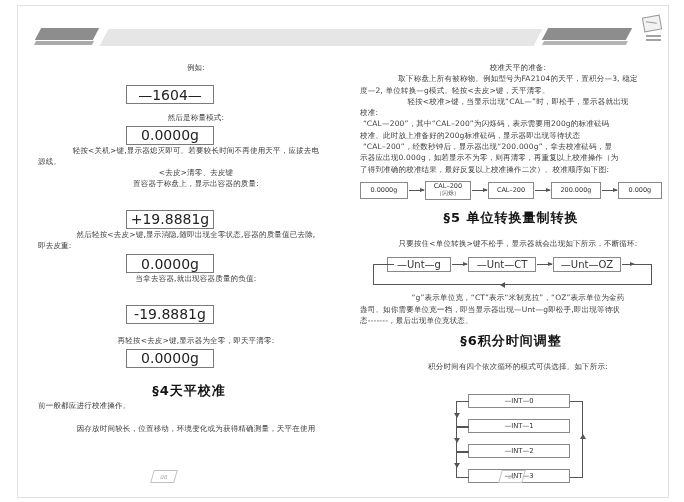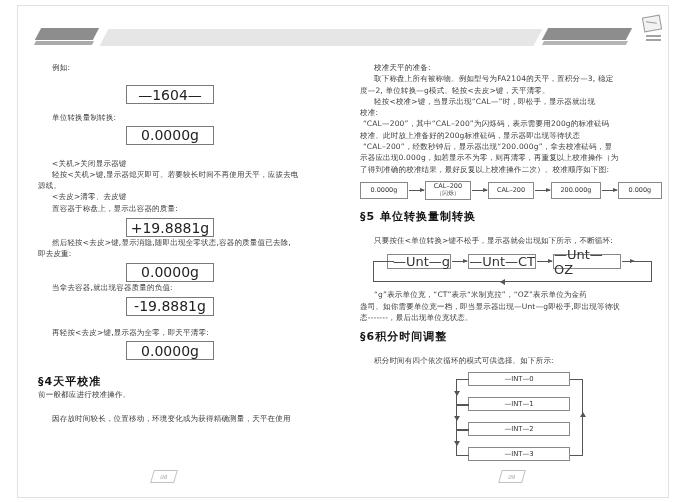--- a/index.html
+++ b/index.html
@@ -20,44 +20,44 @@
   .logo-art{position:absolute;left:7px;top:2px;width:16px;height:13px;border:1px solid #9a9a9a;transform:rotate(-10deg);background:#f2f2f2;}
   .logo-art::after{content:"";position:absolute;left:2px;top:5px;width:11px;height:0;border-top:1px solid #9a9a9a;transform:rotate(18deg);}
   .logo-lines{position:absolute;left:10px;top:21px;}
   .logo-lines i{display:block;width:15px;height:2px;background:#a3a3a3;margin:0 0 2px 0;}
 
   
   .col{position:absolute;top:62px;}
   .col-left{left:38px;width:302px;}
   .col-right{left:360px;width:302px;}
   .ln{font-size:7.5px;line-height:11.3px;letter-spacing:.2px;white-space:nowrap;}
-  .ind{padding-left:14px;}
+  .ind{padding-left:14px;text-align:center;}
   .qind{padding-left:3px;}
-  .head{font-size:11px;font-weight:bold;color:#141414;text-align:left;letter-spacing:1px;}
+  .head{font-size:13px;font-weight:bold;color:#141414;text-align:center;letter-spacing:1px;}
 
   .disp{margin-left:88px;width:86px;height:17px;border:1px solid #7a7a7a;
         display:flex;align-items:center;justify-content:center;
         font-size:14px;color:#222;background:#fff;}
-  .mt2{margin-top:2px}.mt3{margin-top:3px}.mt4{margin-top:4px}.mt6{margin-top:6px}
+  .mt2{margin-top:2px}.mt3{margin-top:3px}.mt4{margin-top:20px}.mt6{margin-top:6px}
   .mt8{margin-top:8px}.mt9{margin-top:9px}.mt10{}.mt11{margin-top:11px}
   .mt12{margin-top:12px}.mt13{margin-top:13px}.mt14{margin-top:14px}
 
   
   .calrow{display:flex;align-items:center;justify-content:center;}
   .fbox{border:1px solid #888;min-height:13px;padding:1px 3px;display:flex;flex-direction:column;
         align-items:center;justify-content:center;font-size:6.5px;color:#333;line-height:7.5px;}
   .fnote{font-size:5.8px;color:#555;}
   .arrow{width:15px;height:0;border-top:1px solid #555;position:relative;margin:0 1px;flex:none;}
   .arrow::after{content:"";position:absolute;right:-1px;top:-3px;
         border-left:5px solid #555;border-top:2.6px solid transparent;border-bottom:2.6px solid transparent;}
 
   .unitdiag{position:relative;height:38px;}
   .unitrow{position:absolute;left:0;right:0;top:5px;display:flex;align-items:center;justify-content:center;}
-  .ubox{border:1px solid #888;width:62px;height:13px;display:flex;align-items:center;justify-content:flex-end;
-        font-size:13px;color:#333;flex:none;}
+  .ubox{border:1px solid #888;width:62px;height:13px;display:flex;align-items:center;justify-content:center;
+        font-size:10px;color:#333;flex:none;}
   .u-stub-left{position:absolute;left:13px;top:12px;width:21px;border-top:1px solid #555;}
   .u-stub-right{position:absolute;right:10px;top:12px;width:20px;border-top:1px solid #555;}
   .u-left{position:absolute;left:13px;top:12px;height:20px;width:0;border-left:1px solid #555;}
   .u-right{position:absolute;right:10px;top:12px;height:20px;width:0;border-right:1px solid #555;}
   .u-bottom{position:absolute;left:13px;right:10px;top:32px;border-top:1px solid #555;}
   .u-arr-left{position:absolute;left:140px;top:29.5px;width:0;height:0;
         border-right:5px solid #555;border-top:3px solid transparent;border-bottom:3px solid transparent;}
 
   .intdiag{position:relative;height:95px;}
   .ibox{position:absolute;left:108px;width:100px;height:12px;border:1px solid #888;
@@ -92,23 +92,22 @@
     <div class="logo-art"></div>
     <div class="logo-lines">
         <i></i>
         <i></i>
       </div>
   </div>
 
   <div class="col col-left">
     <div class="ln ind">例如:</div>
     <div class="disp mt12">—1604—</div>
-    <div class="ln ind mt8">单位转换量制转换:</div>
+    <div class="ln ind mt8">然后是称量模式:</div>
     <div class="disp mt2">0.0000g</div>
-    <div class="ln ind mt13">&lt;关机&gt;关闭显示器键</div>
     <div class="ln ind">轻按&lt;关机&gt;键,显示器熄灭即可。若要较长时间不再使用天平，应拔去电</div>
     <div class="ln">源线。</div>
     <div class="ln ind">&lt;去皮&gt;清零、去皮键</div>
     <div class="ln ind">置容器于称盘上，显示出容器的质量:</div>
     <div class="disp mt4">+19.8881g</div>
     <div class="ln ind mt10">然后轻按&lt;去皮&gt;键,显示消隐,随即出现全零状态,容器的质量值已去除,</div>
     <div class="ln">即去皮重:</div>
     <div class="disp mt3">0.0000g</div>
     <div class="ln ind mt10">当拿去容器,就出现容器质量的负值:</div>
     <div class="disp mt4">-19.8881g</div>

